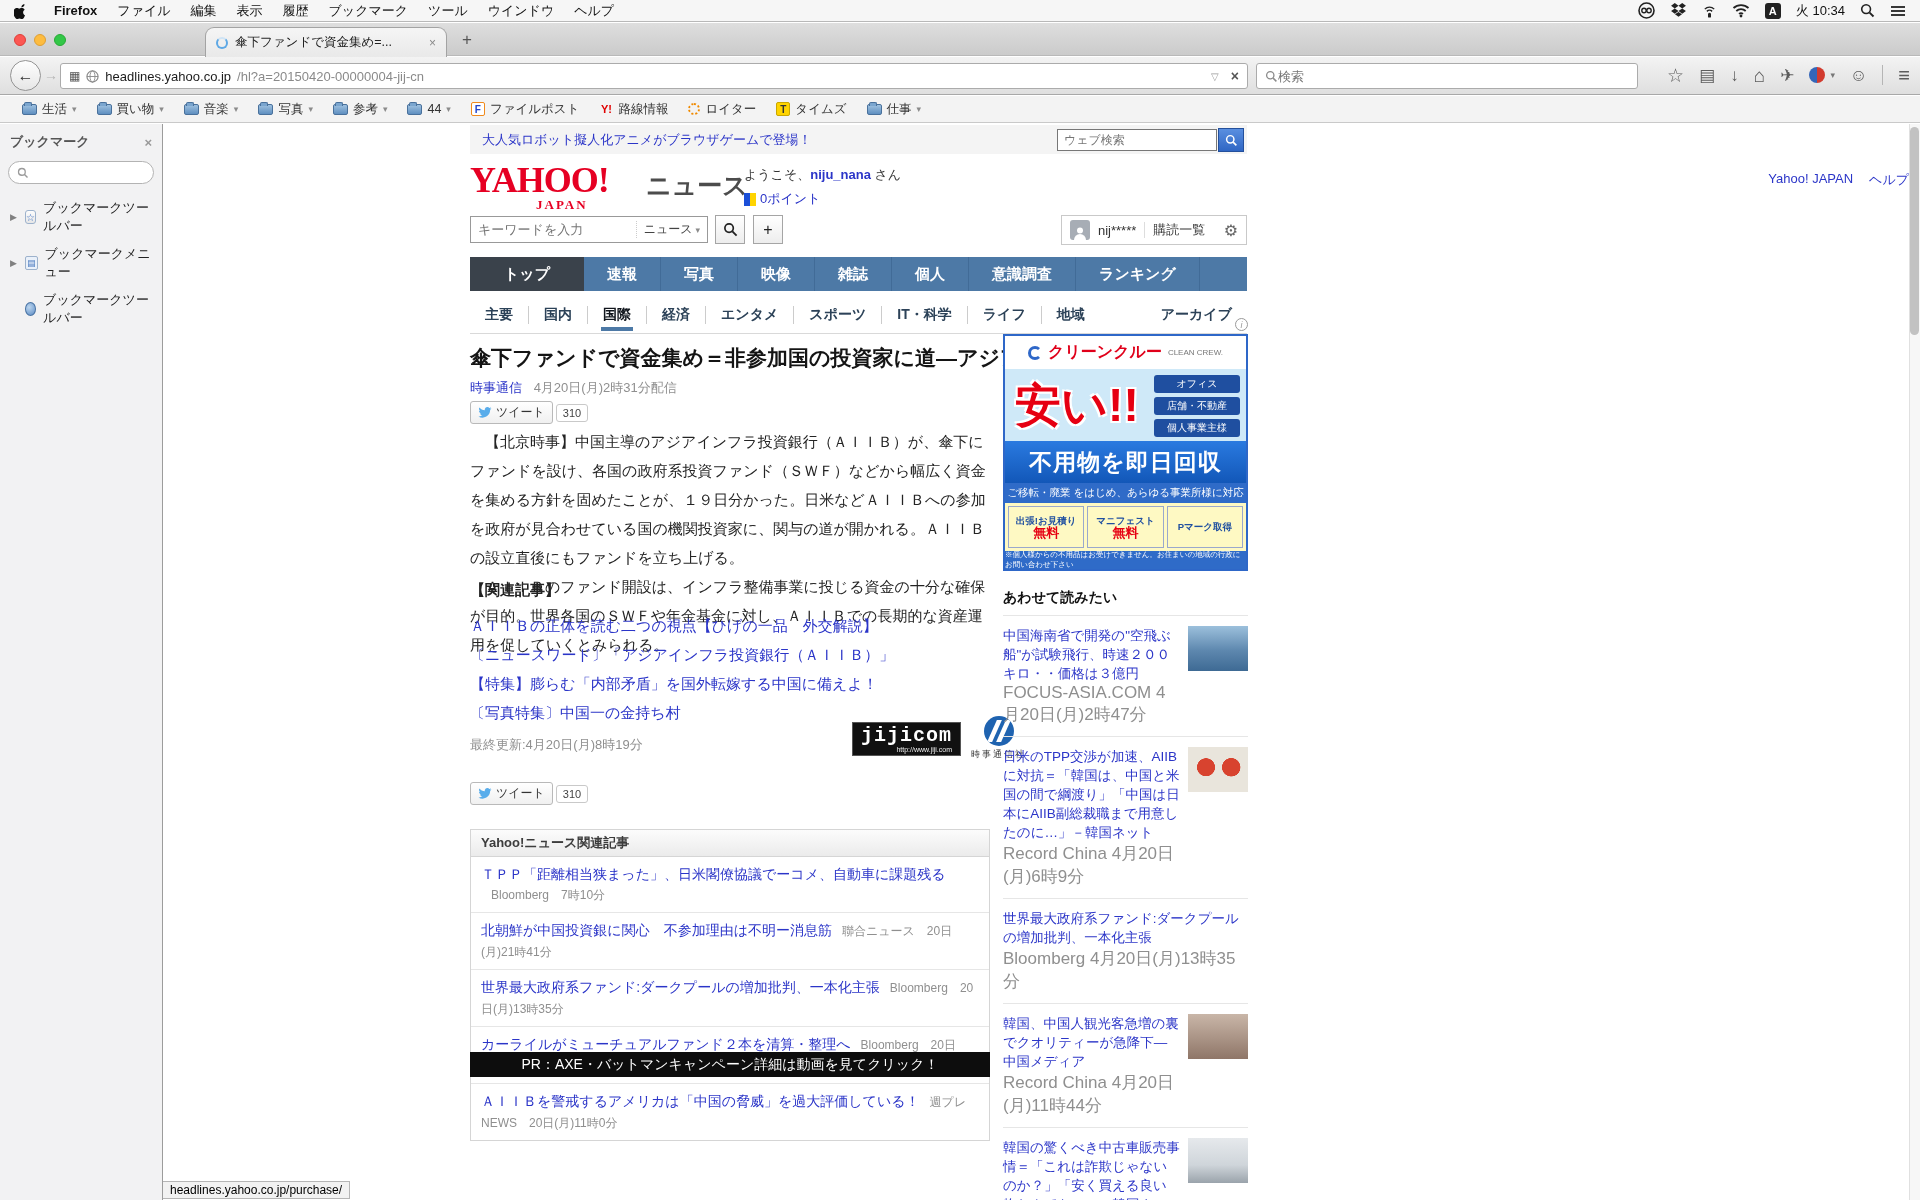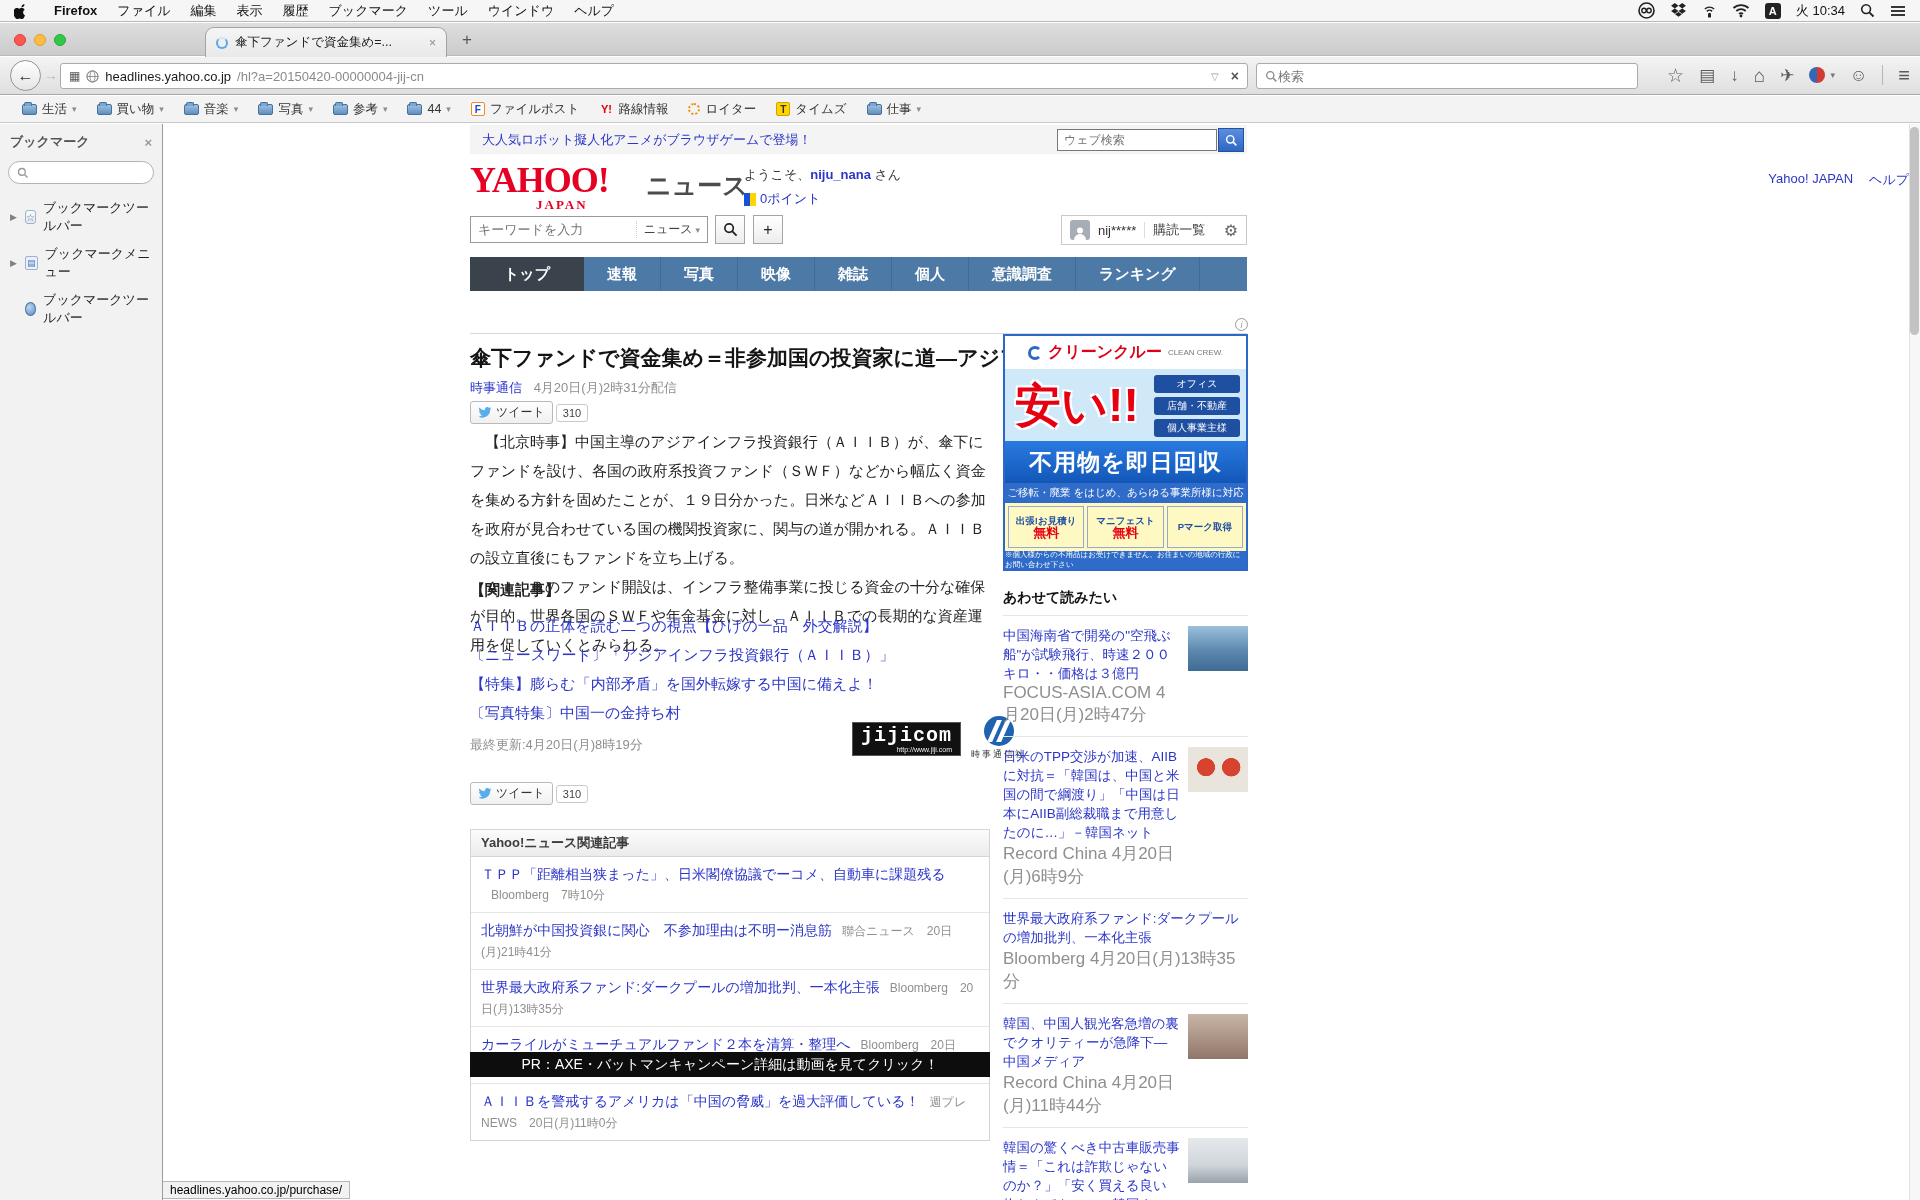--- a/index.html
+++ b/index.html
@@ -449,20 +449,32 @@
     <span class="ntab active">トップ</span>
     <span class="ntab">速報</span>
     <span class="ntab">写真</span>
     <span class="ntab">映像</span>
     <span class="ntab">雑誌</span>
     <span class="ntab">個人</span>
     <span class="ntab">意識調査</span>
     <span class="ntab">ランキング</span>
   </div>
 
+  <div class="abs subnav">
+    <span class="sn">主要</span>
+    <span class="sn">国内</span>
+    <span class="sn active">国際</span>
+    <span class="sn">経済</span>
+    <span class="sn">エンタメ</span>
+    <span class="sn">スポーツ</span>
+    <span class="sn">IT・科学</span>
+    <span class="sn">ライフ</span>
+    <span class="sn">地域</span>
+    <span class="sn sn-archive">アーカイブ</span>
+  </div>
   <div class="abs content-rule"></div>
 
   <h1 class="abs a-title">傘下ファンドで資金集め＝非参加国の投資家に道―アジア投資銀</h1>
   <div class="abs a-meta">
     <a href="#">時事通信</a>
     <span class="dt">4月20日(月)2時31分配信</span>
   </div>
 
   <div class="abs tweet-row tweet1">
     <span class="tw-btn">

